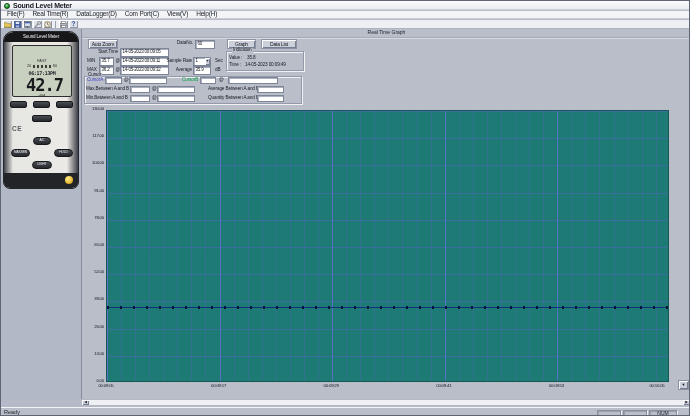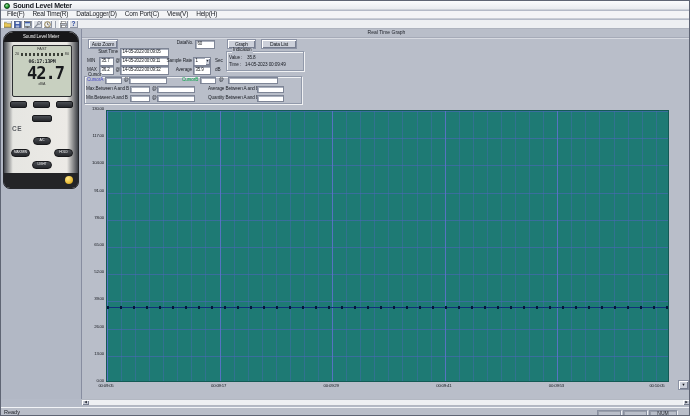--- a/index.html
+++ b/index.html
@@ -16,21 +16,21 @@
   .tbtn{width:9px;height:8px;background:#dde0e6;box-shadow:inset 1px 1px 0 #ffffff, inset -1px -1px 0 #8e95a5;display:flex;align-items:center;justify-content:center;}
   .tsep{width:1px;height:7px;background:#9aa0ac;margin:0 2px;}
 
   
   .client{position:absolute;left:0;top:28px;width:690px;height:370px;background:#b2b8c5;}
 
   
   .device{position:absolute;left:2px;top:2px;width:76px;height:158px;background:linear-gradient(90deg,#41444a,#e6e6e2 12%,#eceae6 85%,#3d4046);border:1px solid #24262b;border-radius:10px 10px 7px 7px;overflow:hidden;}
   .dev-top{position:absolute;left:0;top:0;width:100%;height:10px;background:#171719;border-radius:9px 9px 0 0;display:flex;align-items:center;justify-content:center;}
   .dev-top span{font-size:4.5px;color:#f3f3f3;letter-spacing:-0.1px;}
-  .lcd{position:absolute;left:8px;top:13px;width:60px;height:52px;background:#c8d0c0;border:1.5px solid #2c2e31;border-radius:2px;padding:1px;}
+  .lcd{position:absolute;left:8px;top:13px;width:60px;height:52px;background:#c8d0c0;border:1.5px solid #2c2e31;border-radius:2px;padding:13px;}
   .lcd .r1{display:flex;justify-content:center;font-size:3.8px;color:#333;margin-top:1px;}
   .lcd .r2{display:flex;justify-content:space-between;align-items:center;font-size:3.8px;color:#333;padding:0 1px;margin-top:1px;}
   .lcd .segs{height:3px;flex:1;margin:0 1.5px;background:repeating-linear-gradient(to right,#3c4038 0 2px,transparent 2px 4px);}
   .lcd .time{text-align:center;font-size:5px;font-weight:bold;color:#23262a;margin-top:2px;font-family:"DejaVu Sans Mono",monospace;letter-spacing:-0.3px;}
   .lcd .big{text-align:right;font-size:17px;font-weight:bold;color:#181a1d;font-family:"DejaVu Sans Mono",monospace;margin-top:1px;margin-right:6px;letter-spacing:-1px;}
   .lcd .unit{text-align:center;font-size:3.6px;color:#333;margin-top:1px;}
   .dkey{position:absolute;background:linear-gradient(#4a4d53,#26282c);border-radius:2px;border:0.5px solid #17181b;display:flex;align-items:center;justify-content:center;color:#eee;font-size:3.2px;letter-spacing:-0.1px;}
   .ce{position:absolute;left:8px;top:94px;font-size:6.5px;color:#5a5d62;font-weight:bold;letter-spacing:0.5px;}
   .dev-bot{position:absolute;left:0;bottom:0;width:100%;height:15px;background:#232427;border-radius:0 0 6px 6px;}
   .logo{position:absolute;right:5px;bottom:4px;width:8px;height:8px;border-radius:50%;background:radial-gradient(circle at 35% 30%,#ffe98c,#e7b832 65%,#8a6a10);}

